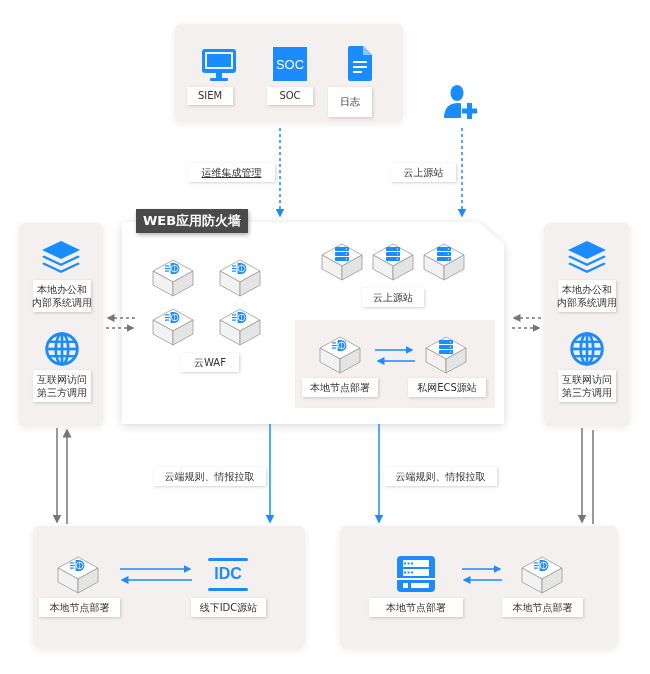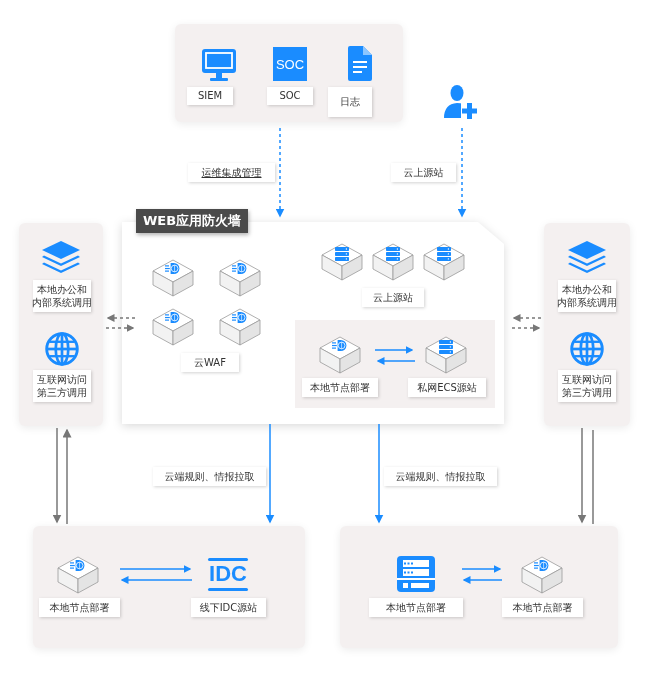--- a/index.html
+++ b/index.html
@@ -225,21 +225,21 @@
   <svg width="44" height="40">
       <use href="#cube"></use>
     </svg>
   <svg class="abs" style="left:14px;top:4px" width="16" height="13">
       <use href="#waf-glyph"></use>
     </svg>
 </div>
 <div class="label" style="left:39px;top:598px;width:81px;height:19px;">本地节点部署</div>
 <div class="abs" style="left:208px;top:558px;width:40px;height:34px;">
   <div style="position:absolute;left:0;top:0;width:40px;height:3px;background:#1a8cff;border-radius:2px;"></div>
-  <div style="position:absolute;left:0;top:5px;width:40px;text-align:center;color:#1a8cff;font-weight:bold;font-size:22px;font-family:'Liberation Sans',sans-serif;line-height:22px;">IDC</div>
+  <div style="position:absolute;left:0;top:5px;width:40px;text-align:center;color:#1a8cff;font-weight:bold;font-size:16px;font-family:'Liberation Sans',sans-serif;line-height:22px;">IDC</div>
   <div style="position:absolute;left:0;top:30px;width:40px;height:3px;background:#1a8cff;border-radius:2px;"></div>
 </div>
 <div class="label" style="left:191px;top:598px;width:75px;height:19px;">线下IDC源站</div>
 
 <div class="panel" style="left:340px;top:526px;width:278px;height:122px;"></div>
 <svg class="icon" style="left:397px;top:556px" width="38" height="36" viewBox="0 0 38 36">
   <rect x="0" y="0" width="38" height="36" rx="4" fill="#1a8cff"></rect>
   <rect x="6" y="4" width="26" height="7" fill="#fff"></rect>
   <rect x="6" y="13" width="26" height="7" fill="#fff"></rect>
   <rect x="0" y="22" width="38" height="2" fill="#fff"></rect>

